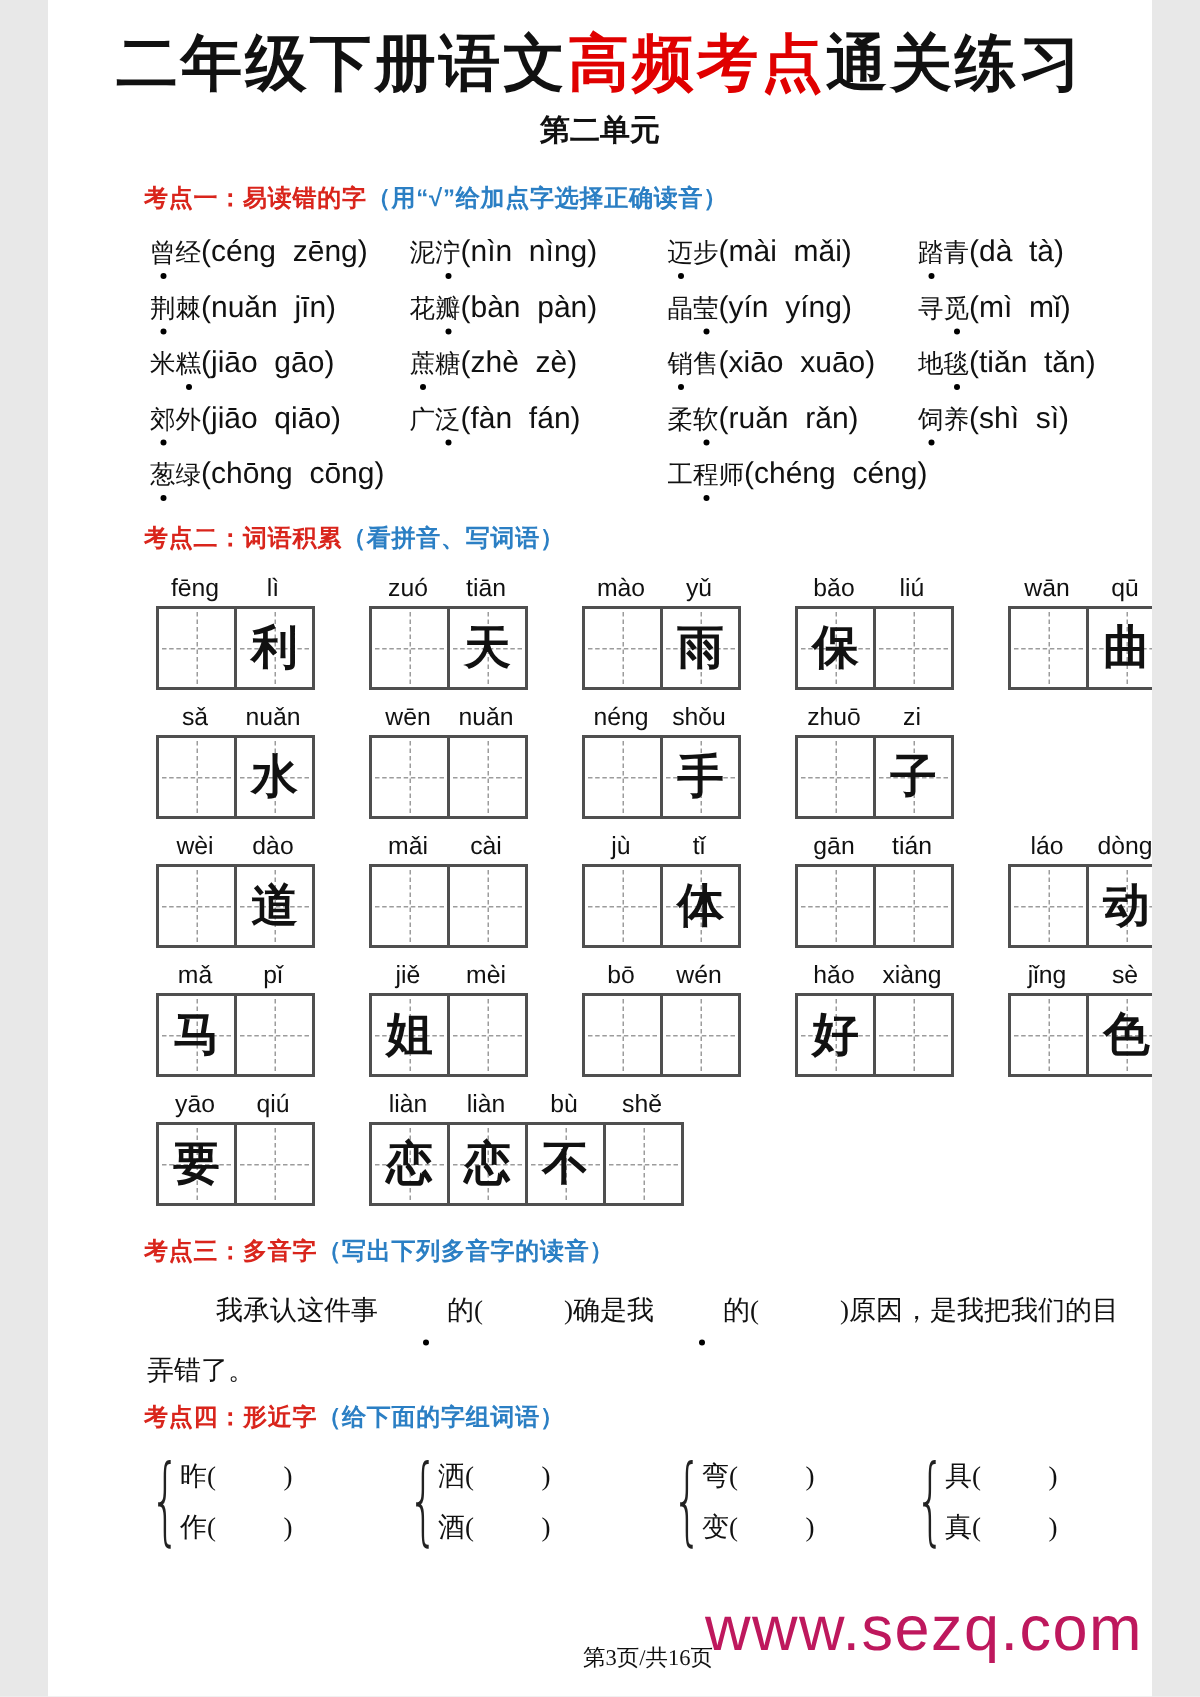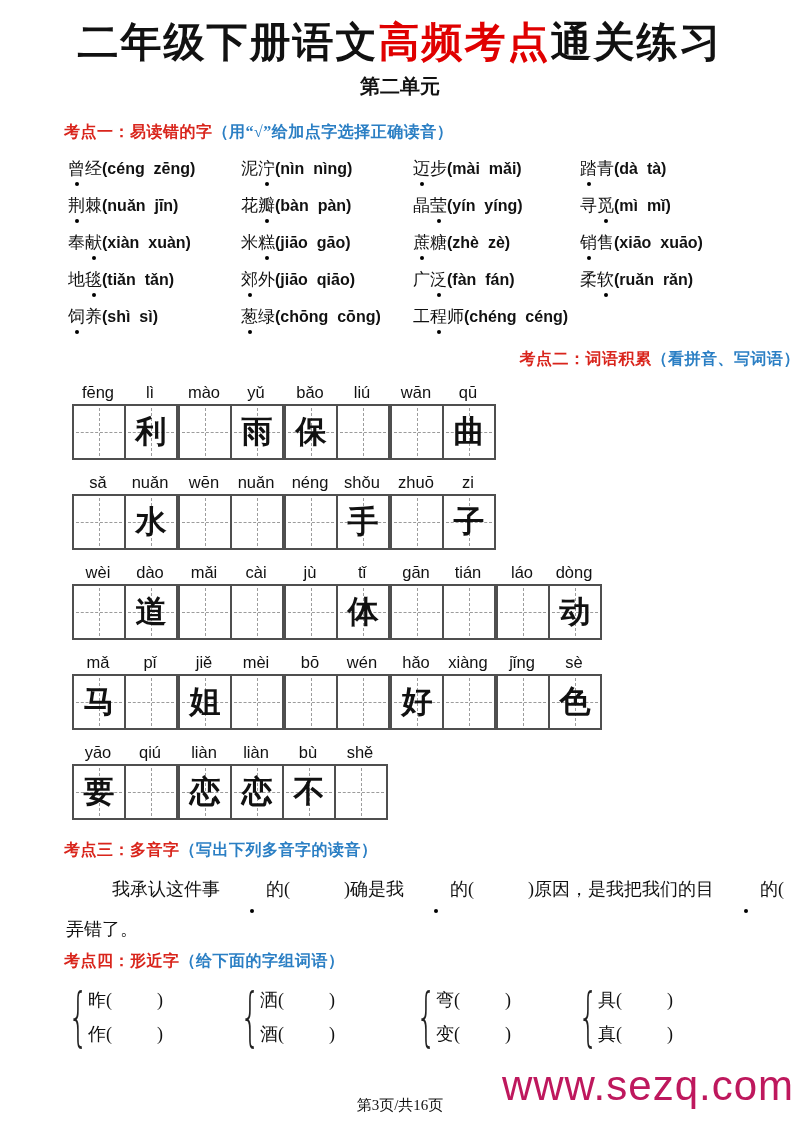--- a/index.html
+++ b/index.html
@@ -1,38 +1,38 @@
 <!DOCTYPE html>
 <html><head>
 <meta charset="utf-8">
 <style>
   html,body{margin:0;padding:0;background:#e8e8e8;}
-  .page{width:800px;height:1131px;margin:0 auto;background:#ffffff;position:relative;
+  .page{width:736px;height:1131px;margin:0 auto;background:#ffffff;position:relative;
         overflow:hidden;color:#111;font-family:"Liberation Sans","DejaVu Sans",sans-serif;}
   
   .title{margin:16px 0 0;text-align:center;font-size:41px;font-weight:900;letter-spacing:2px;line-height:1.3;}
   .title .tred{color:#e00000;}
   .subtitle{text-align:center;font-size:20px;font-weight:700;margin-top:4px;}
   
-  .sec-head{margin-left:64px;font-size:16px;font-weight:700;letter-spacing:0.5px;font-family:Liberation Serif, serif;}
+  .sec-head{margin-left:64px;font-size:16px;font-weight:700;letter-spacing:0.5px;}
   .sec-head .hred{color:#d9251c;}
   .sec-head .hblue{color:#2b7fc4;}
-  .mh1{margin-top:22px;} .mh2{margin-top:18px;text-align:right;} .mh3{margin-top:20px;} .mh4{}
+  .mh1{margin-top:22px;} .mh2{margin-top:18px;} .mh3{margin-top:20px;} .mh4{}
   
   .s1-list{display:grid;grid-template-columns:173px 172px 167px 1fr;grid-auto-rows:26px;
            row-gap:11px;margin:14px 0 0 68px;font-size:17px;}
   .s1-item{white-space:nowrap;}
   .s1-item.wide{grid-column:3 / 5;}
   .ch{position:relative;display:inline-block;letter-spacing:0;}
   .dotc::after{content:"";position:absolute;left:50%;bottom:-6px;width:4px;height:4px;
                border-radius:50%;background:#000;transform:translateX(-50%);}
-  .py{font-size:16px;white-space:pre;font-weight:bold;}
+  .py{font-size:20px;white-space:pre;}
   
   .s2-wrap{margin-top:12px;}
-  .s2-row{display:flex;margin:12px 0 8px 72px;}
+  .s2-row{display:flex;gap:36px;margin:0 0 8px 72px;}
   .py-row{display:flex;height:22px;font-size:16.5px;line-height:20px;}
   .py-row .pys{width:52px;text-align:center;white-space:nowrap;}
   .cells{display:flex;border:2px solid #4f4f4f;width:max-content;background:#fff;}
   .cell{width:50px;height:52px;position:relative;display:flex;align-items:center;
         justify-content:center;border-left:2px solid #4f4f4f;}
   .cell:first-child{border-left:none;}
   .cell::before{content:"";position:absolute;left:50%;top:2px;bottom:2px;border-left:1px dashed #9c9c9c;}
   .cell::after{content:"";position:absolute;top:50%;left:2px;right:2px;border-top:1px dashed #9c9c9c;}
   .cellch{position:relative;z-index:1;font-size:31px;font-weight:600;
           font-family:"Liberation Serif","DejaVu Serif",serif;}
@@ -68,21 +68,20 @@
 
   <div class="s1-list" id="s1-list">
       <div class="s1-item"><span class="word"><span class="ch dotc">曾</span><span class="ch">经</span></span><span class="py">(céng  zēng)</span></div>
       <div class="s1-item"><span class="word"><span class="ch">泥</span><span class="ch dotc">泞</span></span><span class="py">(nìn  nìng)</span></div>
       <div class="s1-item"><span class="word"><span class="ch dotc">迈</span><span class="ch">步</span></span><span class="py">(mài  mǎi)</span></div>
       <div class="s1-item"><span class="word"><span class="ch dotc">踏</span><span class="ch">青</span></span><span class="py">(dà  tà)</span></div>
       <div class="s1-item"><span class="word"><span class="ch dotc">荆</span><span class="ch">棘</span></span><span class="py">(nuǎn  jīn)</span></div>
       <div class="s1-item"><span class="word"><span class="ch">花</span><span class="ch dotc">瓣</span></span><span class="py">(bàn  pàn)</span></div>
       <div class="s1-item"><span class="word"><span class="ch">晶</span><span class="ch dotc">莹</span></span><span class="py">(yín  yíng)</span></div>
       <div class="s1-item"><span class="word"><span class="ch">寻</span><span class="ch dotc">觅</span></span><span class="py">(mì  mǐ)</span></div>
-      <div class="s1-item"><span class="word"><span class="ch">奉</span><span class="ch dotc">献</span></span><span class="py">(xiàn  xuàn)</span></div>
       <div class="s1-item"><span class="word"><span class="ch">米</span><span class="ch dotc">糕</span></span><span class="py">(jiāo  gāo)</span></div>
       <div class="s1-item"><span class="word"><span class="ch dotc">蔗</span><span class="ch">糖</span></span><span class="py">(zhè  zè)</span></div>
       <div class="s1-item"><span class="word"><span class="ch dotc">销</span><span class="ch">售</span></span><span class="py">(xiāo  xuāo)</span></div>
       <div class="s1-item"><span class="word"><span class="ch">地</span><span class="ch dotc">毯</span></span><span class="py">(tiǎn  tǎn)</span></div>
       <div class="s1-item"><span class="word"><span class="ch dotc">郊</span><span class="ch">外</span></span><span class="py">(jiāo  qiāo)</span></div>
       <div class="s1-item"><span class="word"><span class="ch">广</span><span class="ch dotc">泛</span></span><span class="py">(fàn  fán)</span></div>
       <div class="s1-item"><span class="word"><span class="ch">柔</span><span class="ch dotc">软</span></span><span class="py">(ruǎn  rǎn)</span></div>
       <div class="s1-item"><span class="word"><span class="ch dotc">饲</span><span class="ch">养</span></span><span class="py">(shì  sì)</span></div>
       <div class="s1-item"><span class="word"><span class="ch dotc">葱</span><span class="ch">绿</span></span><span class="py">(chōng  cōng)</span></div>
       <div class="s1-item wide"><span class="word"><span class="ch">工</span><span class="ch dotc">程</span><span class="ch">师</span></span><span class="py">(chéng  céng)</span></div>
@@ -99,20 +98,32 @@
           </div>
           <div class="cells">
             <div class="cell"></div>
             <div class="cell">
               <span class="cellch">利</span>
             </div>
           </div>
         </div>
         <div class="s2-box">
           <div class="py-row">
+            <span class="pys">zuó</span>
+            <span class="pys">tiān</span>
+          </div>
+          <div class="cells">
+            <div class="cell"></div>
+            <div class="cell">
+              <span class="cellch">天</span>
+            </div>
+          </div>
+        </div>
+        <div class="s2-box">
+          <div class="py-row">
             <span class="pys">mào</span>
             <span class="pys">yǔ</span>
           </div>
           <div class="cells">
             <div class="cell"></div>
             <div class="cell">
               <span class="cellch">雨</span>
             </div>
           </div>
         </div>

